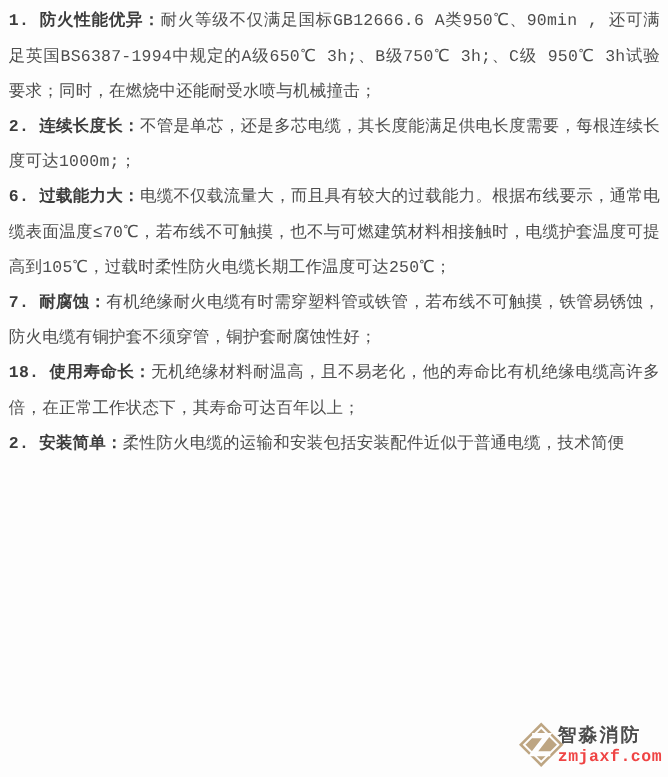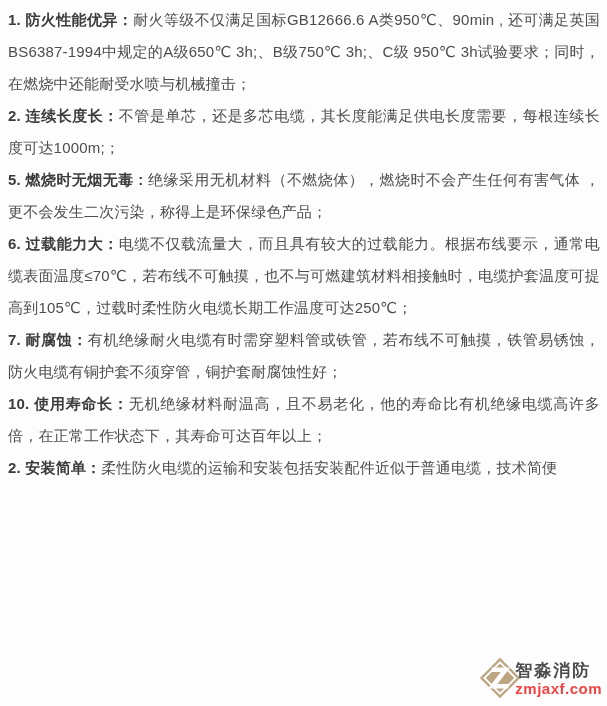--- a/index.html
+++ b/index.html
@@ -8,20 +8,21 @@
     background: #fdfdfd;
     font-family: "Liberation Sans", "DejaVu Sans", sans-serif;
     overflow: hidden;
   }
   .page {
     position: relative;
     box-sizing: border-box;
     width: 607px; height: 706px;
     padding: 4px 7px 0 8px;
     overflow: hidden;
+    font-family: Liberation Mono, monospace;
   }
   p.item {
     margin: 0;
     font-size: 15px;
     line-height: 32px;
     color: #4d4d4d;
     letter-spacing: 0.2px;
     text-align: justify;
   }
   p.item b.head {
@@ -55,29 +56,28 @@
 <body>
 
 <div class="page">
 
   <p class="item"><b class="head">1. 防火性能优异：</b><span>耐火等级不仅满足国标GB12666.6 A类950℃、90min , 还可满足英国BS6387-1994中规定的A级650℃ 3h;、B级750℃ 3h;、C级 950℃ 3h试验要求；同时，在燃烧中还能耐受水喷与机械撞击；</span></p>
 
   <p class="item"><b class="head">2. 连续长度长：</b><span>不管是单芯，还是多芯电缆，其长度能满足供电长度需要，每根连续长度可达1000m;；</span></p>
 
 
 
-  <p class="item"><b class="head">5. 燃烧时无烟无毒 : </b><span>绝缘采用无机材料（不燃烧体），燃烧时不会产生任何有害气体 ，更不会发生二次污染，称得上是环保绿色产品；</span></p>
 
   <p class="item"><b class="head">6. 过载能力大：</b><span>电缆不仅载流量大，而且具有较大的过载能力。根据布线要示，通常电缆表面温度≤70℃，若布线不可触摸，也不与可燃建筑材料相接触时，电缆护套温度可提高到105℃，过载时柔性防火电缆长期工作温度可达250℃；</span></p>
 
   <p class="item"><b class="head">7. 耐腐蚀：</b><span>有机绝缘耐火电缆有时需穿塑料管或铁管，若布线不可触摸，铁管易锈蚀，防火电缆有铜护套不须穿管，铜护套耐腐蚀性好；</span></p>
 
 
 
-  <p class="item"><b class="head">10. 使用寿命长：</b><span>无机绝缘材料耐温高，且不易老化，他的寿命比有机绝缘电缆高许多倍，在正常工作状态下，其寿命可达百年以上；</span></p>
+  <p class="item"><b class="head">18. 使用寿命长：</b><span>无机绝缘材料耐温高，且不易老化，他的寿命比有机绝缘电缆高许多倍，在正常工作状态下，其寿命可达百年以上；</span></p>
 
   <p class="item"><b class="head">2. 安装简单：</b><span>柔性防火电缆的运输和安装包括安装配件近似于普通电缆，技术简便</span></p>
 
   <div class="watermark">
     <span class="wm-logo">
       <svg width="46" height="44" viewBox="0 0 48 48">
         <path d="M24 2 L46 24 L24 46 L2 24 Z" fill="#b69b74" opacity="0.9"></path>
         <path d="M24 7 L41 24 L24 41 L7 24 Z" fill="none" stroke="#fdfdfd" stroke-width="2"></path>
         <path d="M15 15 L30 15 L16 33 L33 33" fill="none" stroke="#fdfdfd" stroke-width="5"></path>
       </svg>

